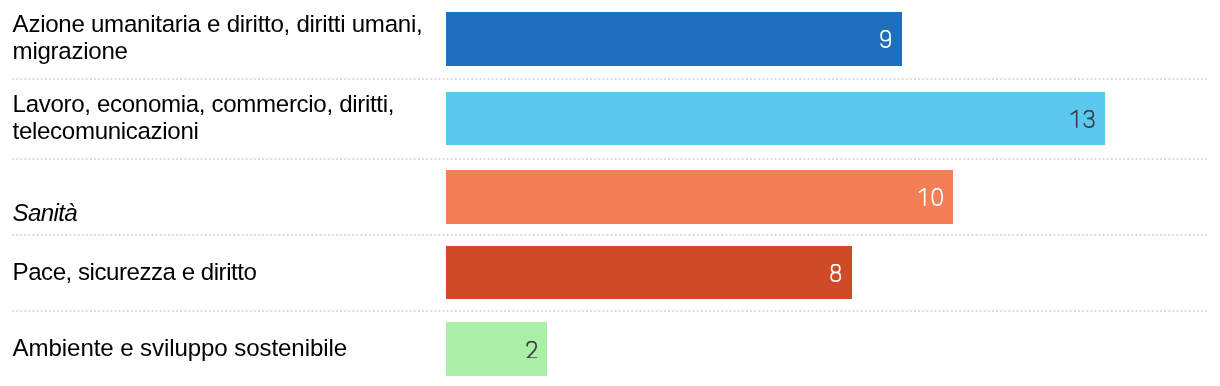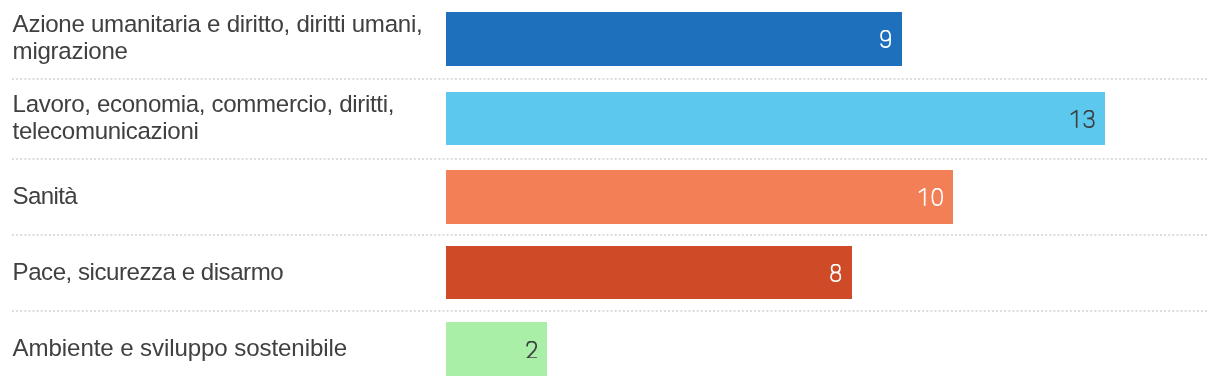--- a/index.html
+++ b/index.html
@@ -10,26 +10,26 @@
   .chart{position:relative;width:1220px;height:386px;background:#ffffff;
          filter:blur(0px);}
 
   .row{position:absolute;left:0;width:1220px;}
   .row-0{top:0;height:79px;}
   .row-1{top:79px;height:80px;}
   .row-2{top:159px;height:76px;}
   .row-3{top:235px;height:76px;}
   .row-4{top:311px;height:75px;}
 
-  .label{position:absolute;left:12.6px;color:#404040;
+  .label{position:absolute;left:12.6px;color:#000000;
          font-size:24.1px;letter-spacing:-0.25px;line-height:27.1px;
          white-space:pre;}
   .row-0 .label{top:10.3px;letter-spacing:-0.28px;}
   .row-1 .label{top:10.9px;letter-spacing:-0.33px;}
-  .row-2 .label{top:23px;letter-spacing:-0.63px;}
+  .row-2 .label{top:40px;letter-spacing:-0.63px;font-style:italic;}
   .row-3 .label{top:23.2px;letter-spacing:-0.48px;}
   .row-4 .label{top:23.4px;letter-spacing:-0.10px;}
 
   .bar{position:absolute;left:446px;height:53.4px;}
   .row-0 .bar{top:12.2px;}
   .row-1 .bar{top:13.05px;}
   .row-2 .bar{top:11.2px;}
   .row-3 .bar{top:11.1px;}
   .row-4 .bar{top:11.3px;}
 
@@ -87,21 +87,21 @@
               <path d="M34 3.5C14 3.5 6 19.5 6 50.5 6 81.5 14 97.5 34 97.5 54 97.5 62 81.5 62 50.5 62 19.5 54 3.5 34 3.5Z" transform="translate(75.5,0)"></path>
             </g>
           </svg></span>
     </div>
     <svg class="divider" width="1198" height="2" aria-hidden="true">
       <line class="divider-line" x1="0" y1="1" x2="1197" y2="1" stroke-width="2" stroke-dasharray="2 2.1" stroke="#dcdcdc"></line>
     </svg>
   </div>
 
   <div class="row row-3">
-    <div class="label">Pace, sicurezza e disarmo</div>
+    <div class="label">Pace, sicurezza e diritto</div>
     <div class="bar" style="width: 405.6px; background: rgb(207, 74, 38);">
       <span class="val" style="color: rgb(255, 255, 255);">8<svg width="13.288" height="17.6" viewBox="0 0 75.5 100" aria-hidden="true">
             <g fill="none" stroke="rgb(255, 255, 255)" stroke-width="9.5" stroke-linecap="round" stroke-linejoin="round">
               <path d="M32.5 48C17.5 48 6 57.5 6 73.5 6 89 17.5 97.5 32.5 97.5 47.5 97.5 59 89 59 73.5 59 57.5 47.5 48 32.5 48ZM32.5 48C45.5 48 56 39.5 56 25.5 56 12 47 3.5 32.5 3.5 18 3.5 9 12 9 25.5 9 39.5 19.5 48 32.5 48Z" transform="translate(0,0)"></path>
             </g>
           </svg></span>
     </div>
     <svg class="divider" width="1198" height="2" aria-hidden="true">
       <line class="divider-line" x1="0" y1="1" x2="1197" y2="1" stroke-width="2" stroke-dasharray="2 2.1" stroke="#dcdcdc"></line>
     </svg>

